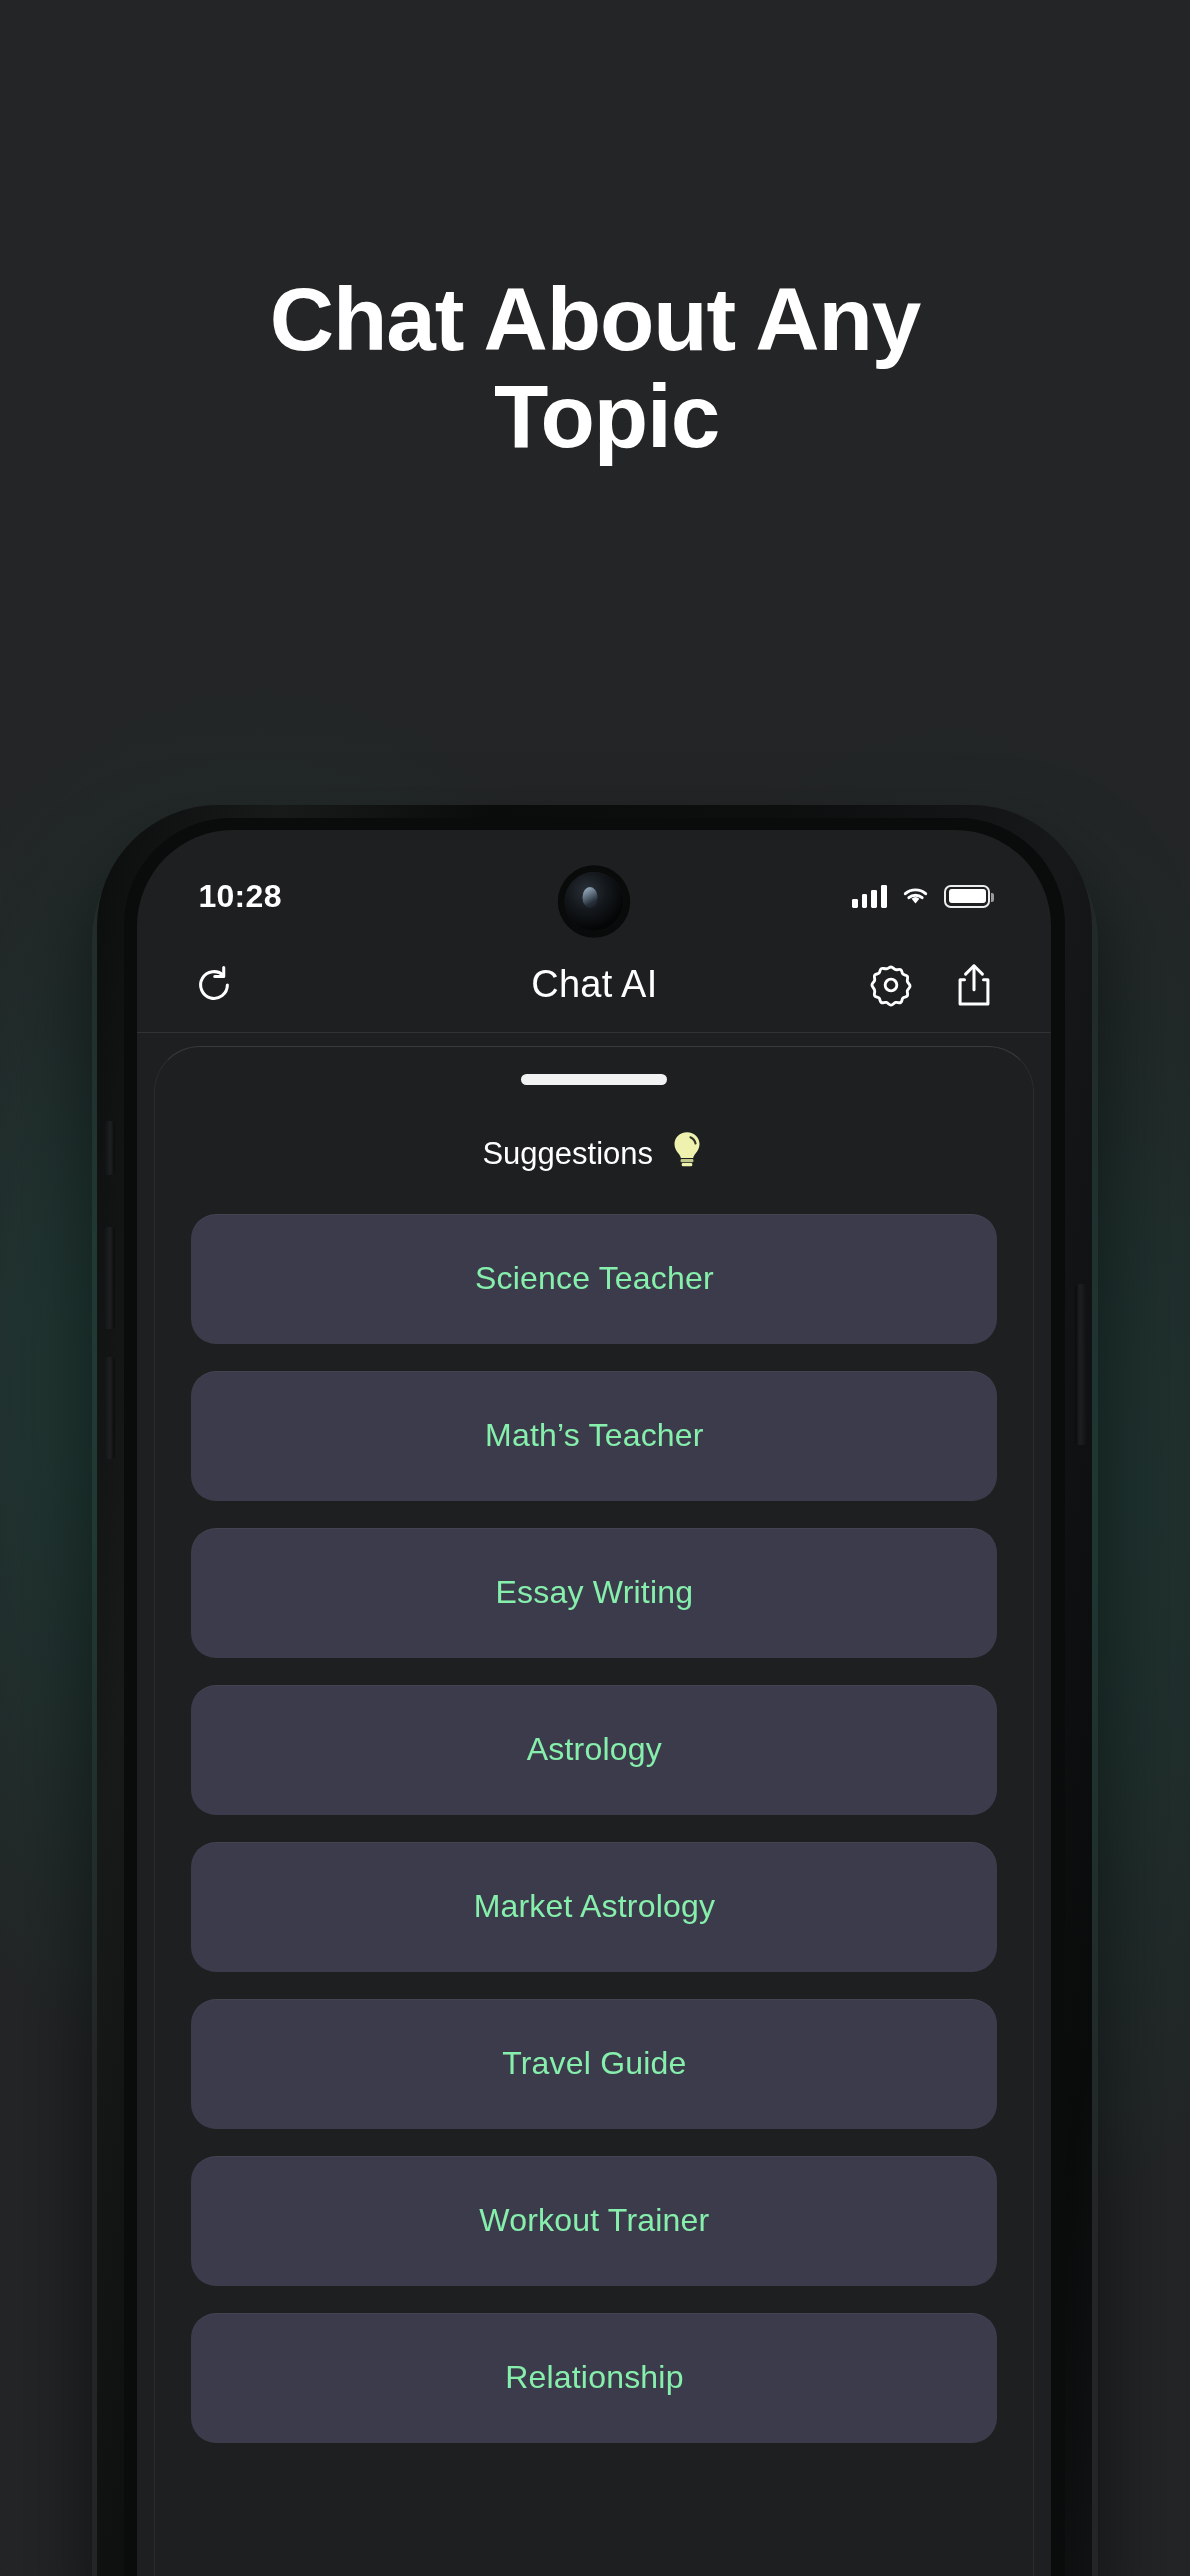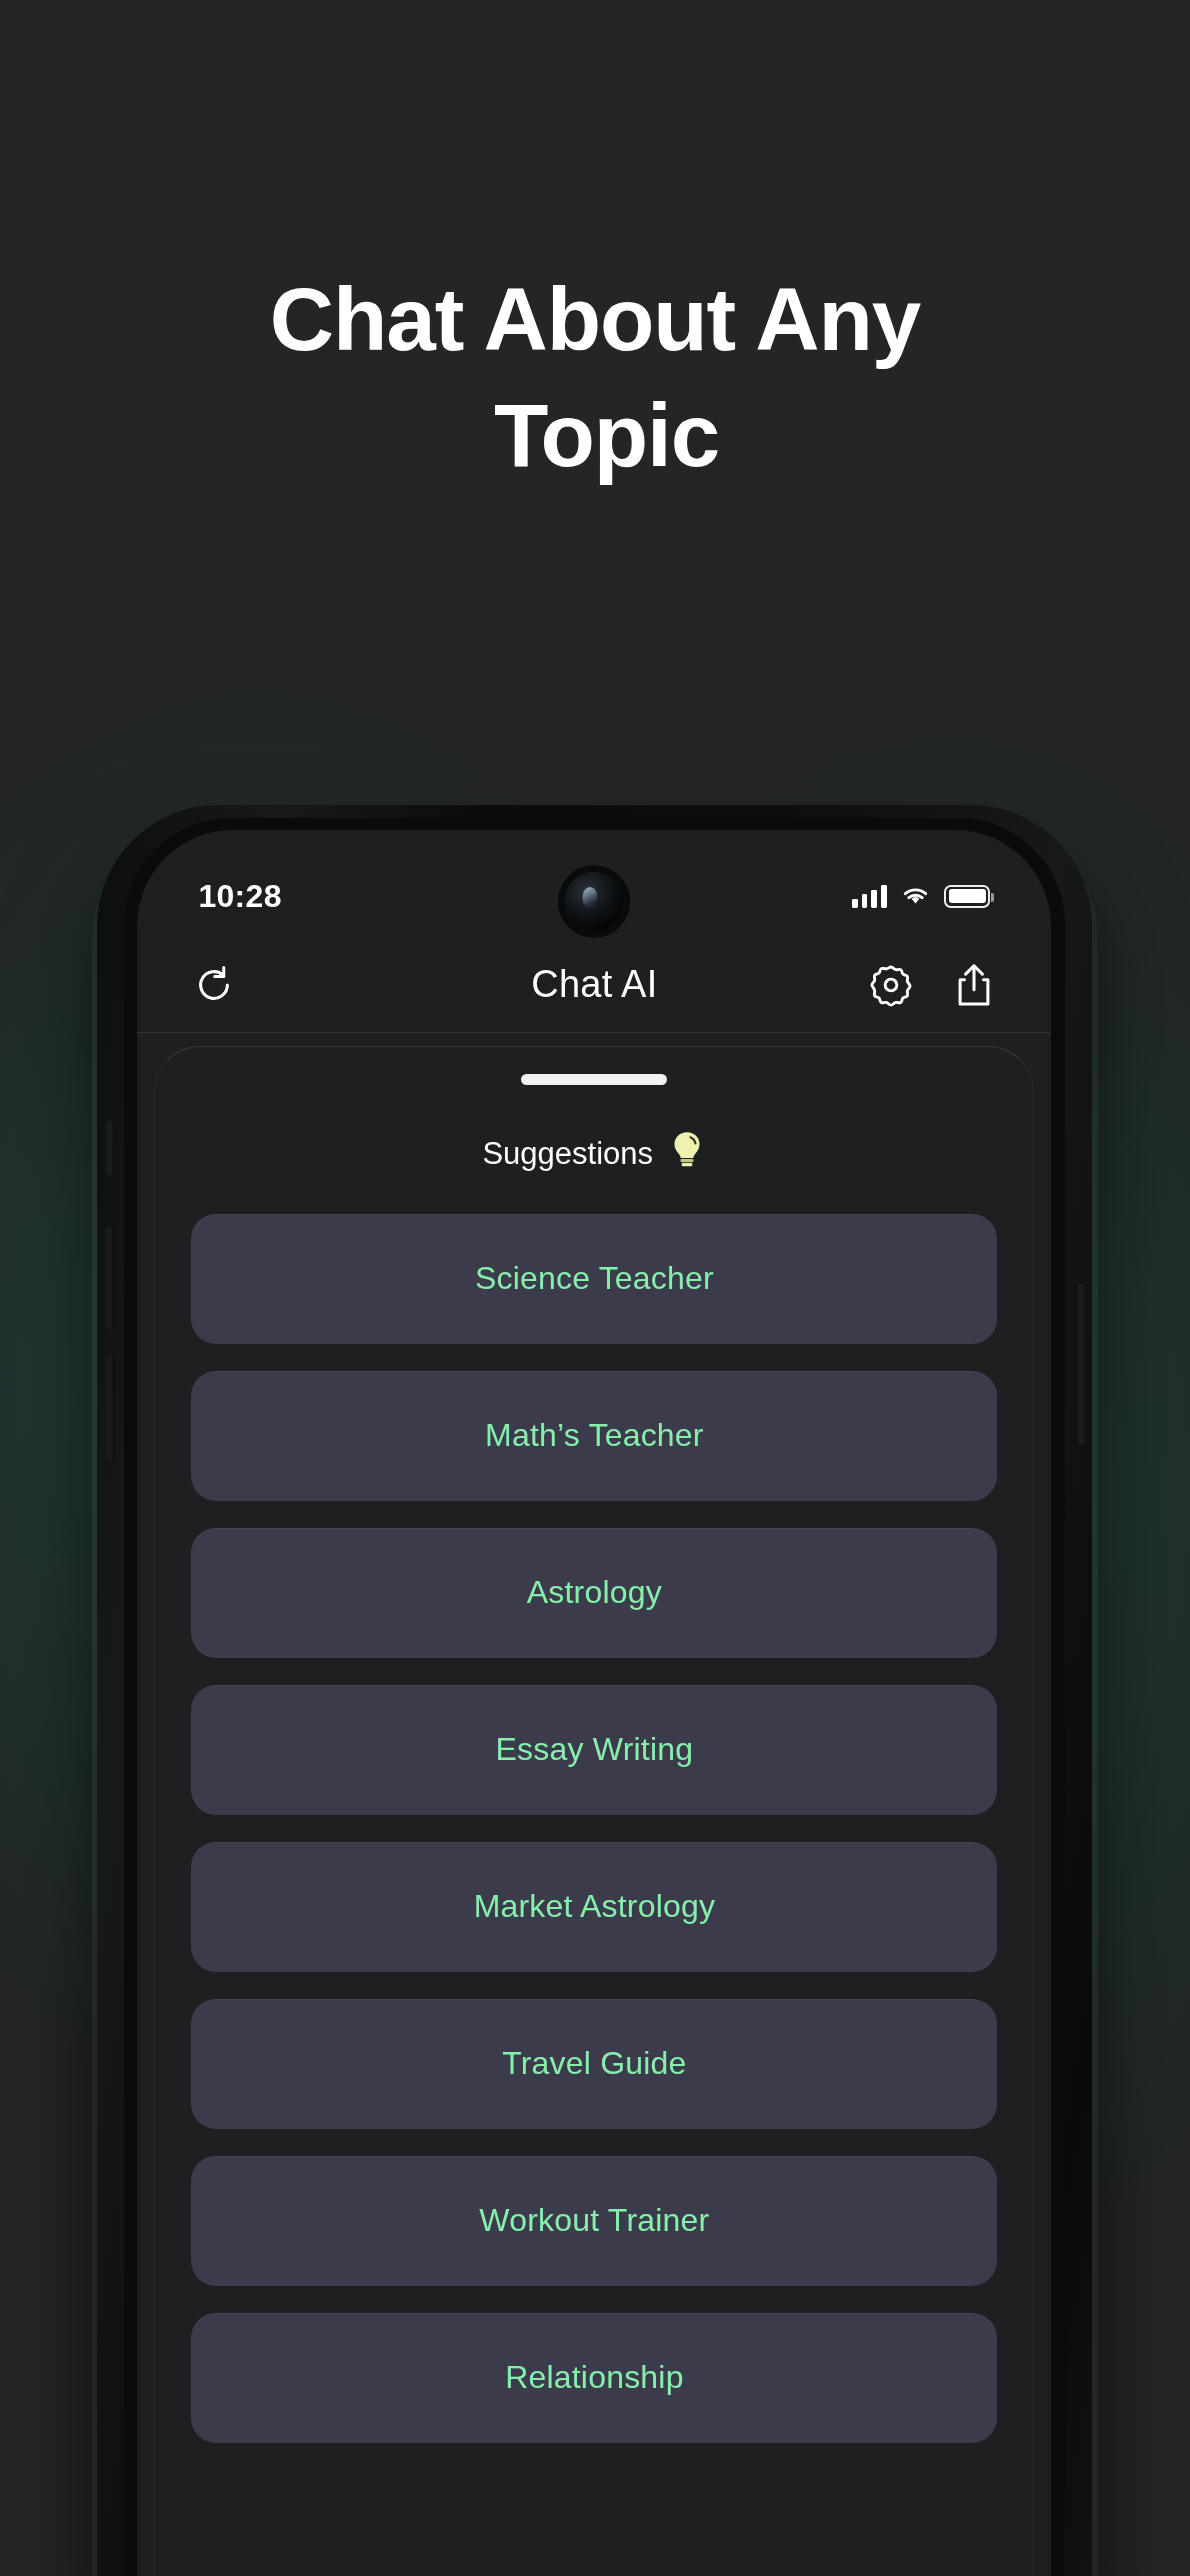--- a/index.html
+++ b/index.html
@@ -53,21 +53,21 @@
     left:0; top:274px;
     width:1190px;
     text-align:center;
     color:#ffffff;
     font-size:89px;
     line-height:1.02;
     font-weight:800;
     letter-spacing:-1.1px;
     z-index:4;
   }
-  #headline .l2 { display:block; margin-top:25px;padding-left:23px; }
+  #headline .l2 { display:block; margin-top:6px;padding-left:23px; }
 
   
   #device {
     position:absolute;
     left:84px; top:805px;
     width:1022px; height:1821px;
     z-index:3;
   }
   .device-shadow {
     position:absolute;
@@ -326,22 +326,22 @@
                 <rect x="13.2" y="31.4" width="13.6" height="3.6" rx="1.3" fill="#c3c98a"></rect>
                 <rect x="14.4" y="35.6" width="11.2" height="3.4" rx="1.3" fill="#eef2ae"></rect>
                 <path d="M23.6 8.6a9.2 9.2 0 0 1 5.4 6.6" stroke="#2f3224" stroke-width="2.2" fill="none" stroke-linecap="round"></path>
               </svg>
             </span>
           </div>
 
           <div class="sugg-list">
             <div class="sugg-btn">Science Teacher</div>
             <div class="sugg-btn">Math’s Teacher</div>
+            <div class="sugg-btn">Essay Writing</div>
             <div class="sugg-btn">Astrology</div>
-            <div class="sugg-btn">Essay Writing</div>
             <div class="sugg-btn">Market Astrology</div>
             <div class="sugg-btn">Travel Guide</div>
             <div class="sugg-btn">Workout Trainer</div>
             <div class="sugg-btn">Relationship</div>
           </div>
         </div>
 
       </div>
     </div>
   </div>

